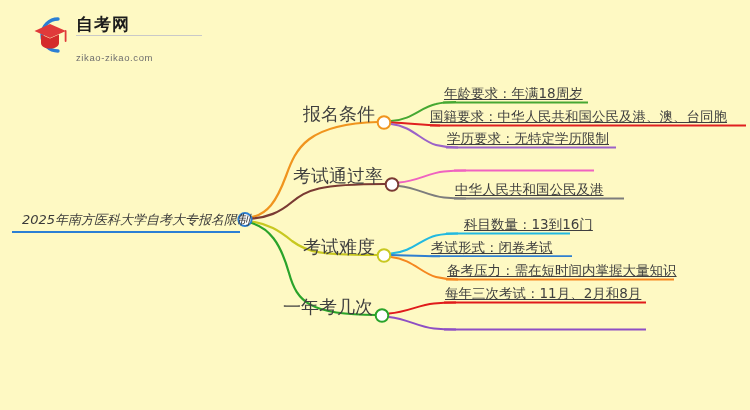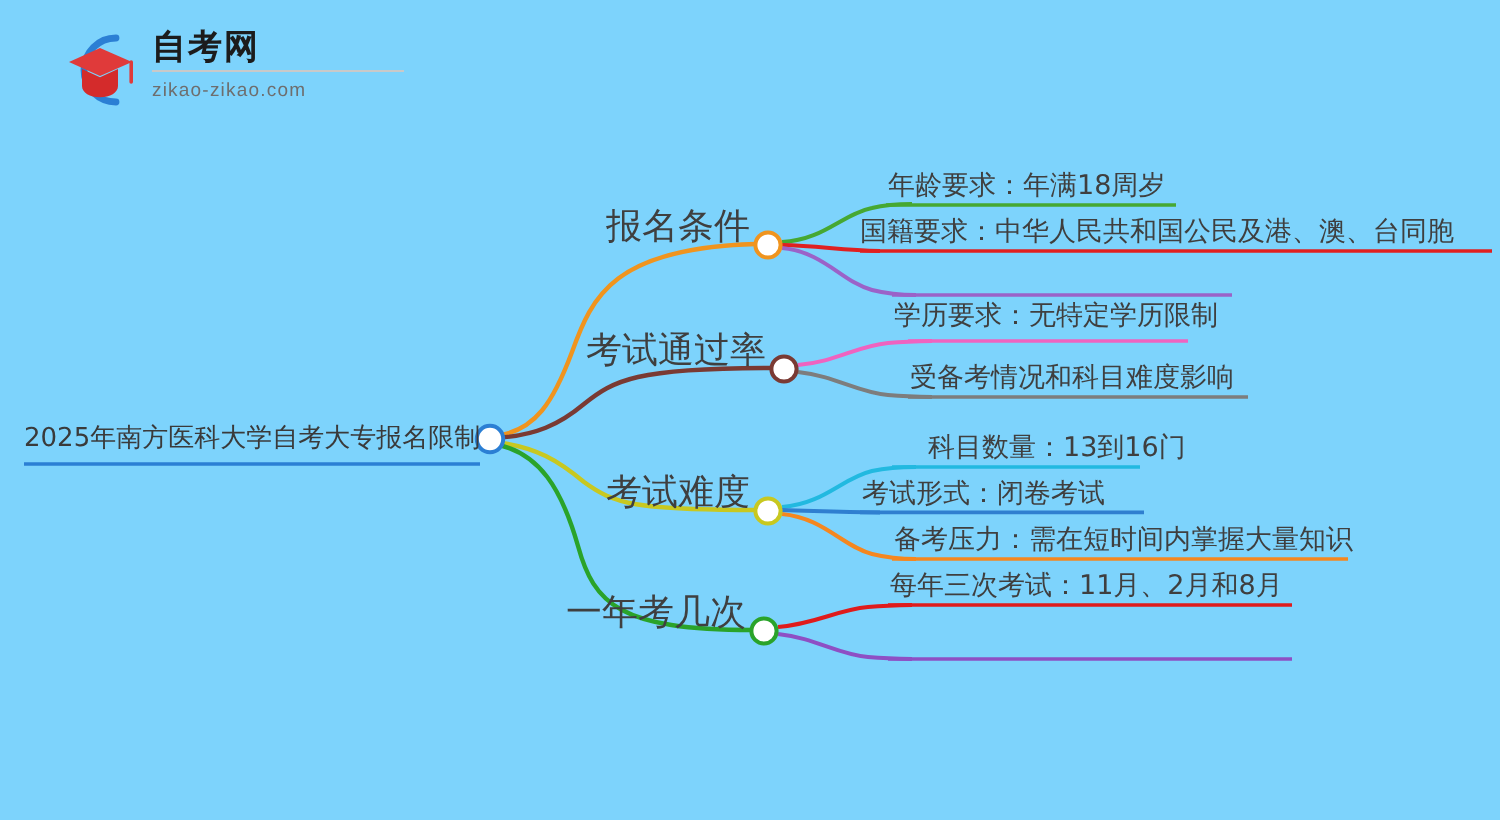--- a/index.html
+++ b/index.html
@@ -4,21 +4,21 @@
 <style>
   html, body {
     margin: 0;
     padding: 0;
     background: #ffffff;
   }
   #page {
     position: relative;
     width: 750px;
     height: 410px;
-    background: #7dd3fc;
+    background: #fef9c3;
     font-family: "Liberation Sans", "DejaVu Sans", sans-serif;
     overflow: hidden;
   }
 
   
   #logo {
     position: absolute;
     left: 28px;
     top: 12px;
     width: 180px;
@@ -48,21 +48,21 @@
   #logo-rule {
     width: 126px;
     height: 1px;
     background: #c9c9c9;
     margin-top: 1px;
   }
   #logo-sub {
     font-size: 9.5px;
     color: #6e6e6e;
     letter-spacing: 0.6px;
-    margin-top: 4px;
+    margin-top: 16px;
     font-family: "Liberation Sans", sans-serif;
   }
 
   
   #map-svg {
     position: absolute;
     left: 0;
     top: 0;
     width: 750px;
     height: 410px;
@@ -83,20 +83,21 @@
     text-align: right;
   }
   .branch-label {
     font-size: 18px;
     color: #3f3f3f;
     text-align: right;
   }
   .leaf-label {
     font-size: 13.5px;
     color: #3f3f3f;
+    text-decoration: underline;
   }
 </style>
 </head>
 <body>
 
 <div id="page">
 
   <div id="logo">
     <div id="logo-mark">
       <svg width="44" height="42" viewBox="0 0 44 42">
@@ -152,32 +153,32 @@
     <path fill="none" stroke-width="2" stroke="#8e4fc4" d="M389 317 C 408 319 418 327 434 328.5 C 442 329.2 448 329.4 456 329.5"></path>
     <line x1="444" y1="329.5" x2="646" y2="329.5" stroke="#8e4fc4" stroke-width="1.8"></line>
 
     <circle cx="245" cy="219.5" r="6.6" fill="#ffffff" stroke="#2b7fd4" stroke-width="2"></circle>
     <circle cx="384" cy="122.5" r="6.3" fill="#ffffff" stroke="#f0941e" stroke-width="2"></circle>
     <circle cx="392" cy="184.5" r="6.3" fill="#ffffff" stroke="#7a3a33" stroke-width="2"></circle>
     <circle cx="384" cy="255.5" r="6.3" fill="#ffffff" stroke="#c8c820" stroke-width="2"></circle>
     <circle cx="382" cy="315.5" r="6.3" fill="#ffffff" stroke="#2aa32a" stroke-width="2"></circle>
   </svg>
 
-  <div class="node-label root-label" style="left:12px; top:212px; width:226px;">2025年南方医科大学自考大专报名限制</div>
+  <div class="node-label root-label" style="left:22px; top:212px; width:226px;font-style:italic;">2025年南方医科大学自考大专报名限制</div>
 
   <div class="node-label branch-label" style="left:240px; top:106px; width:135px;">报名条件</div>
   <div class="node-label branch-label" style="left:240px; top:168px; width:143px;">考试通过率</div>
   <div class="node-label branch-label" style="left:240px; top:239px; width:135px;">考试难度</div>
   <div class="node-label branch-label" style="left:240px; top:299px; width:133px;">一年考几次</div>
 
   <div class="node-label leaf-label" style="left:444px; top:85px;">年龄要求：年满18周岁</div>
   <div class="node-label leaf-label" style="left:430px; top:108px;">国籍要求：中华人民共和国公民及港、澳、台同胞</div>
-  <div class="node-label leaf-label" style="left:447px; top:130px;margin-top:20px;">学历要求：无特定学历限制</div>
+  <div class="node-label leaf-label" style="left:447px; top:130px;">学历要求：无特定学历限制</div>
 
-  <div class="node-label leaf-label" style="left:455px; top:181px;">受备考情况和科目难度影响</div>
+  <div class="node-label leaf-label" style="left:455px; top:181px;">中华人民共和国公民及港</div>
 
   <div class="node-label leaf-label" style="left:464px; top:216px;">科目数量：13到16门</div>
   <div class="node-label leaf-label" style="left:447px; top:262px;">备考压力：需在短时间内掌握大量知识</div>
   <div class="node-label leaf-label" style="left:431px; top:239px;">考试形式：闭卷考试</div>
 
   <div class="node-label leaf-label" style="left:445px; top:285px;">每年三次考试：11月、2月和8月</div>
 
 </div>
 
 </body></html>

